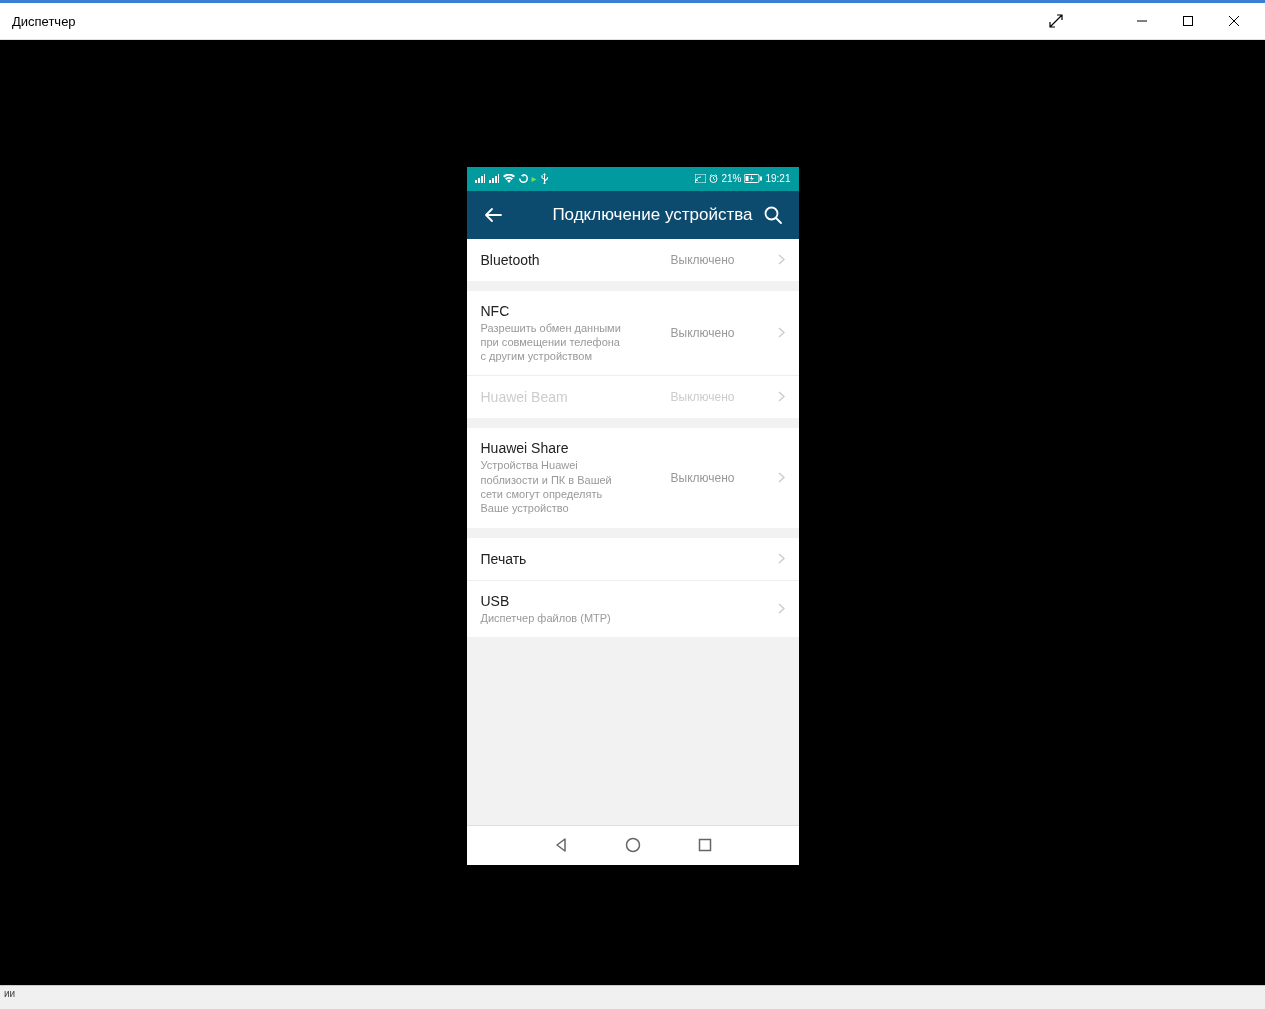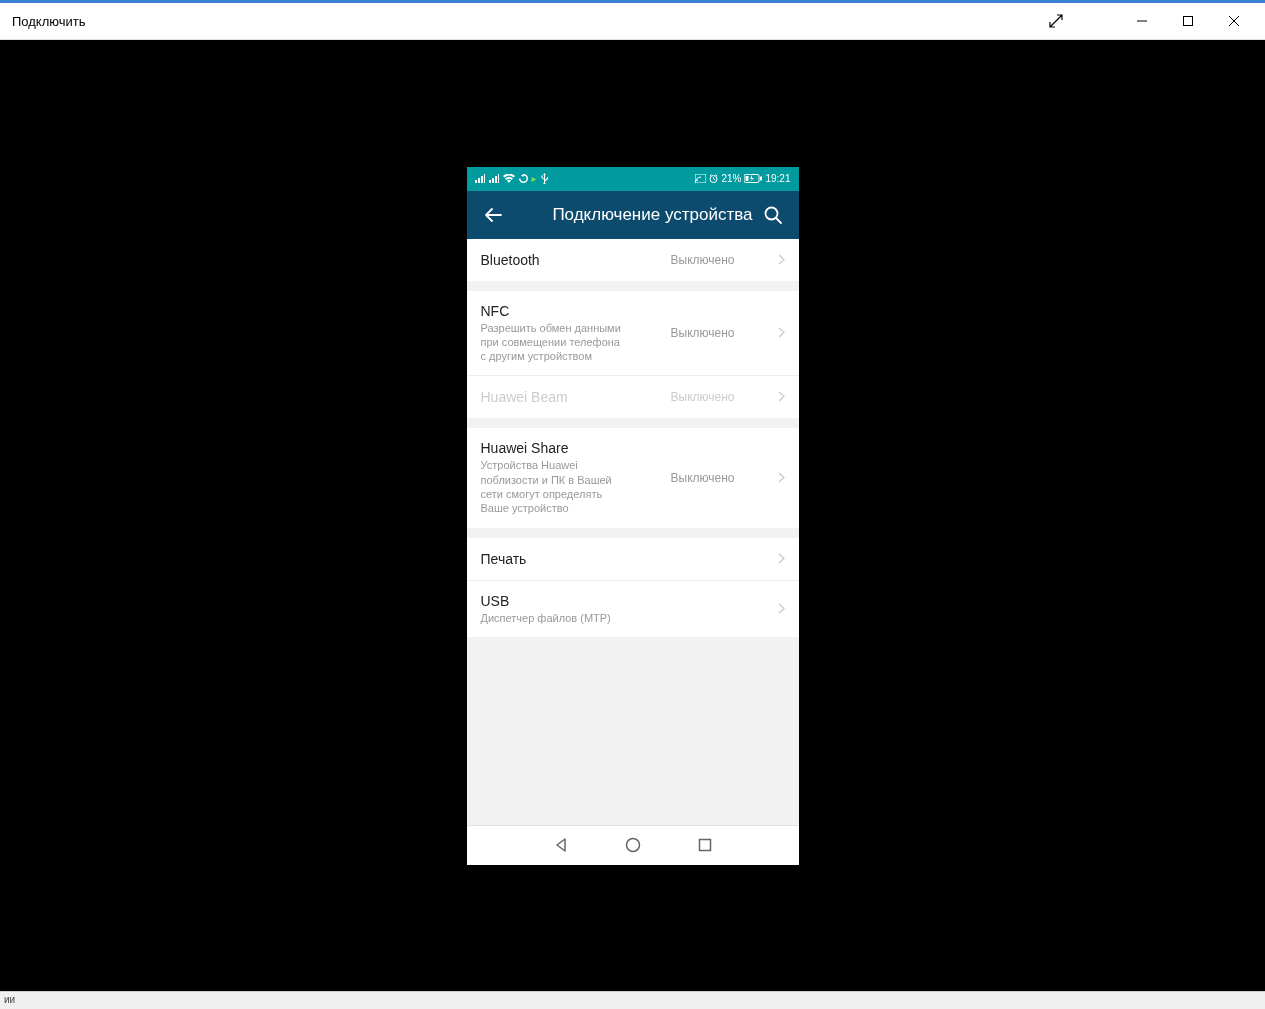--- a/index.html
+++ b/index.html
@@ -191,35 +191,35 @@
       align-items: center;
       justify-content: center;
     }
 
     
     .bottom-bar {
       position: absolute;
       bottom: 0;
       left: 0;
       right: 0;
-      height: 18px;
+      height: 24px;
       background: #f0f0f0;
       border-top: 1px solid #ccc;
       font-size: 10px;
       color: #444;
       padding: 2px 4px;
     }
   </style>
 </head>
 <body>
 
 <div class="window-chrome"></div>
 
 <div class="title-bar">
-  <span class="title-text">Подключить</span>
+  <span class="title-text">Диспетчер</span>
   <div class="title-controls">
     <div class="title-btn expand-btn">
       <svg width="14" height="14" viewBox="0 0 14 14">
         <path d="M1 13 L13 1 M8 1 H13 V6 M6 13 H1 V8" stroke="#000" stroke-width="1.2" fill="none"></path>
       </svg>
     </div>
     <div class="title-btn">
       <svg width="12" height="12" viewBox="0 0 12 12">
         <line x1="1" y1="6" x2="11" y2="6" stroke="#000" stroke-width="1"></line>
       </svg>

